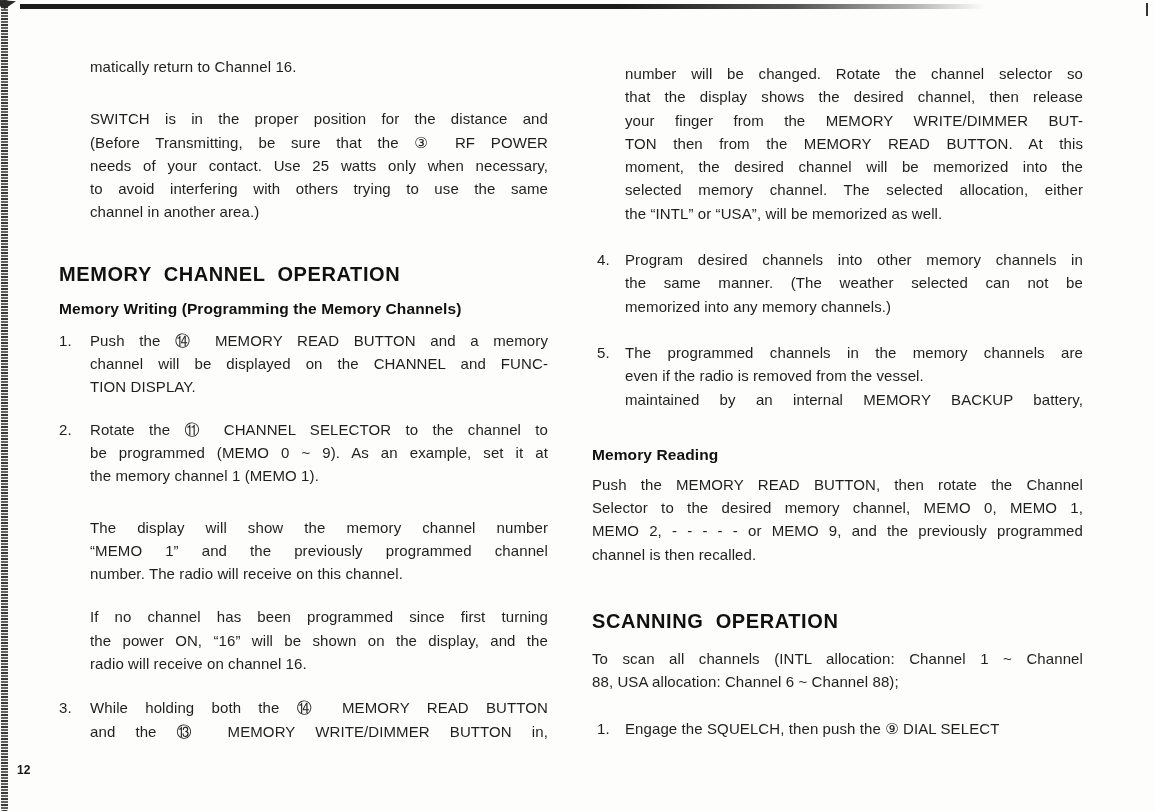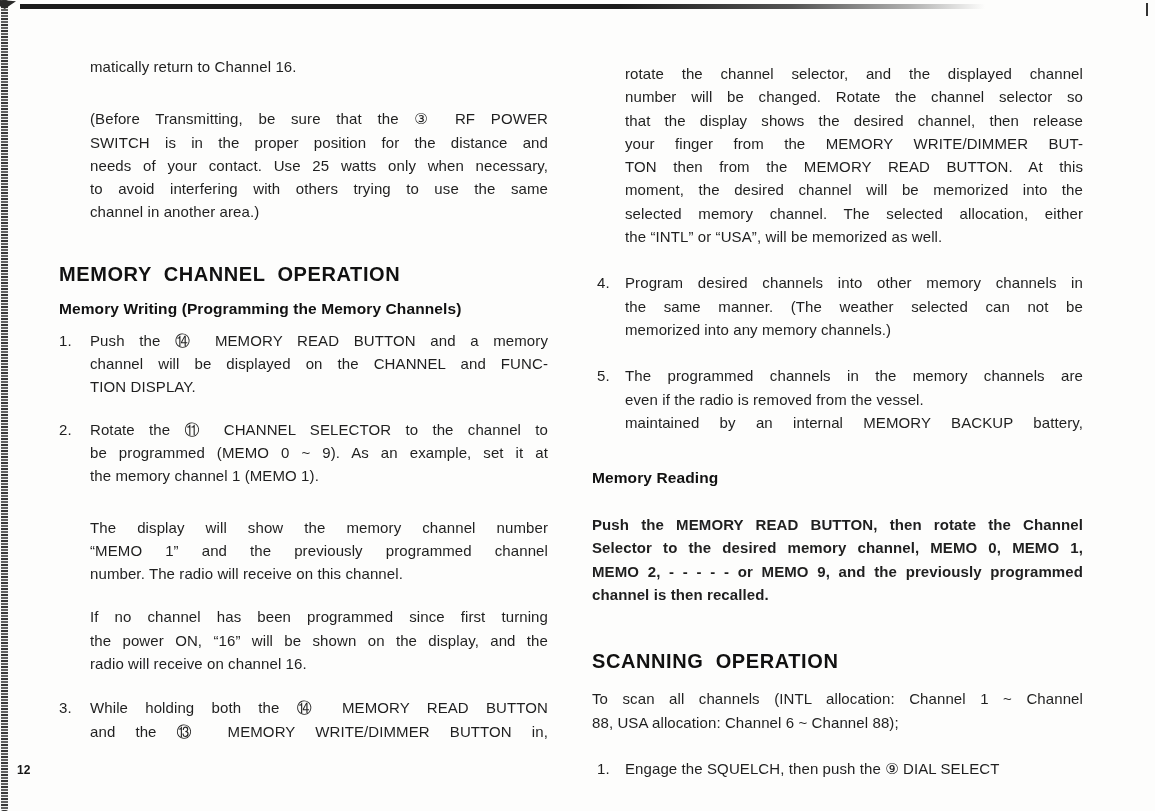--- a/index.html
+++ b/index.html
@@ -93,21 +93,21 @@
   .m-hsub     { margin-top: 12px; }
   .m-item1l   { margin-top: 9px;  }
   .m-item2l   { margin-top: 19px; }
   .m-p2l      { margin-top: 28px; }
   .m-p3l      { margin-top: 20px; }
   .m-item3l   { margin-top: 21px; }
   .m-contr    { margin-top: 4px;  }
   .m-item4r   { margin-top: 23px; }
   .m-item5r   { margin-top: 23px; }
   .m-hread    { margin-top: 33px; }
-  .m-pread    { margin-top: 24px; font-weight: bold;  }
+  .m-pread    { margin-top: 7px;  }
   .m-hscan    { margin-top: 43px; }
   .m-hallscan { margin-top: 11px; }
   .m-pallscan { margin-top: 14px;  }
   .m-item1r   { margin-top: 23px; }
 
   .page-number {
     position: absolute;
     left: 17px; top: 763px;
     font-size: 12px;
     font-weight: bold;
@@ -124,22 +124,22 @@
   <div class="top-rule"></div>
   <div class="corner-tick"></div>
 
   <div class="col col-left">
 
     <div class="para indent-l">
         <div class="ln last">matically return to Channel 16.</div>
       </div>
 
     <div class="para indent-l m-note">
+        <div class="ln">SWITCH is in the proper position for the distance and</div>
         <div class="ln">(Before Transmitting, be sure that the ③ RF POWER</div>
-        <div class="ln">SWITCH is in the proper position for the distance and</div>
         <div class="ln">needs of your contact. Use 25 watts only when necessary,</div>
         <div class="ln">to avoid interfering with others trying to use the same</div>
         <div class="ln last">channel in another area.)</div>
       </div>
 
     <div class="h-section m-hsec">MEMORY CHANNEL OPERATION</div>
 
     <div class="h-sub m-hsub">Memory Writing (Programming the Memory Channels)</div>
 
     <div class="li m-item1l">
@@ -178,21 +178,20 @@
           <div class="ln">While holding both the ⑭ MEMORY READ BUTTON</div>
           <div class="ln">and the ⑬ MEMORY WRITE/DIMMER BUTTON in,</div>
         </div>
     </div>
 
   </div>
 
   <div class="col col-right">
 
     <div class="para indent-r m-contr">
-        <div class="ln">rotate the channel selector, and the displayed channel</div>
         <div class="ln">number will be changed. Rotate the channel selector so</div>
         <div class="ln">that the display shows the desired channel, then release</div>
         <div class="ln">your finger from the MEMORY WRITE/DIMMER BUT-</div>
         <div class="ln">TON then from the MEMORY READ BUTTON. At this</div>
         <div class="ln">moment, the desired channel will be memorized into the</div>
         <div class="ln">selected memory channel. The selected allocation, either</div>
         <div class="ln last">the “INTL” or “USA”, will be memorized as well.</div>
       </div>
 
     <div class="li m-item4r">

